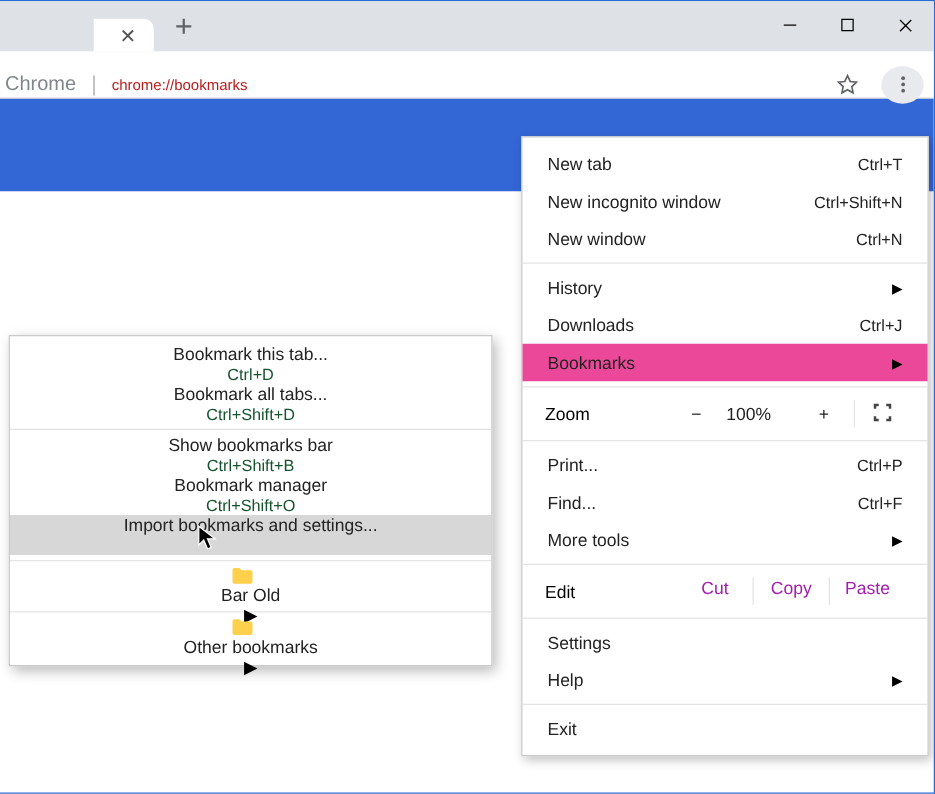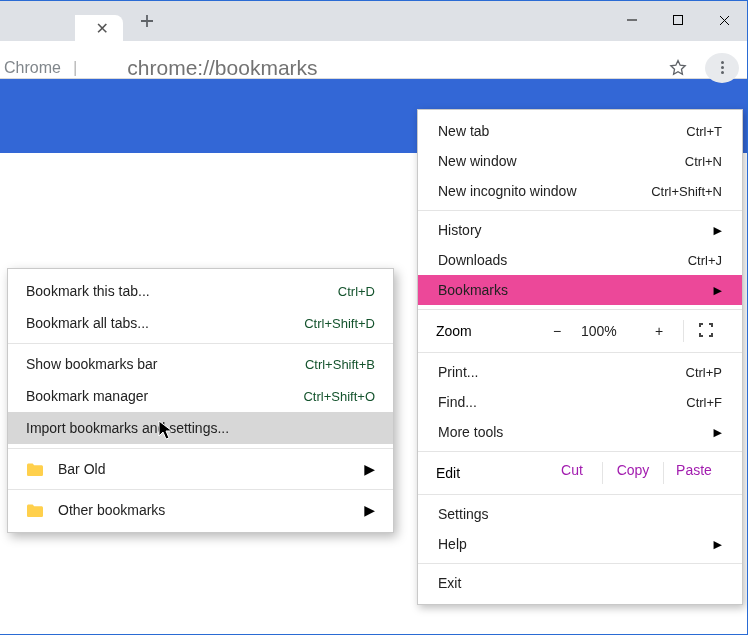--- a/index.html
+++ b/index.html
@@ -13,21 +13,21 @@
   .tab-close { font-size: 16px; color: #555; position: absolute; right: 14px; top: 4px; cursor: pointer; }
   .new-tab { width: 28px; height: 28px; display:flex; align-items:center; justify-content:center; margin-left: 10px; color:#5f6368; border-radius: 50%; cursor:pointer; }
   .winctrls { position: absolute; right: 0; top: 0; height: 38px; display: flex; }
   .winbtn  { width: 46px; display:flex; align-items:center; justify-content:center; color:#000; font-size: 15px; }
   .winbtn svg { stroke:#000; fill:none; }
 
   
   .toolbar { height: 38px; background: #fff; border-bottom: 1px solid #d9d9d9; display: flex; align-items: center; padding: 16px 8px 0 4px; gap: 6px; }
   .ext-label { color:#80868b; font-size:16px; }
   .ext-sep   { color:#b9b9b9; margin: 0 6px; font-size:17px; }
-  .url       { color:#737373; font-size:21px; flex: 1; margin-left: 38px; }
+  .url       { color:#b91c1c; font-size:12px; flex: 1; }
   .iconbtn   { width: 34px; height: 30px; display:flex; align-items:center; justify-content:center; border-radius: 50%; cursor:pointer; }
   .star svg  { stroke:#5f6368; fill:none; stroke-width:1.6; }
   .menu-dots { background:#e8eaed; margin-left:4px; }
   .dot { width:3px; height:3px; background:#5f6368; border-radius:50%; margin:1.1px 0; }
 
   
   .bluebar { height: 74px; background:#3367d6; }
 
   
   .dropdown { position:absolute; top:108px; right:4px; width:326px; background:#fff; border:1px solid #c9c9c9; box-shadow: 2px 3px 8px rgba(0,0,0,.25); padding-top:6px; padding-bottom:6px; }
@@ -45,21 +45,21 @@
   .zoom-fs svg { stroke:#444; stroke-width:2; fill:none; }
   .sep-v { width:1px; height:22px; background:#e4e4e4; }
 
   .edit-row { height:34px; display:flex; align-items:center; padding:0 18px; }
   .edit-row .label { flex:1; }
   .edit-btns { display:flex; }
   .edit-btn { width:60px; text-align:center; color:#a21caf; cursor:pointer; }
 
   
   .submenu { position:absolute; top:267px; left:7px; width:387px; background:#fff; border:1px solid #c9c9c9; box-shadow: 3px 4px 10px rgba(0,0,0,.28); padding:6px 0; }
-  .sm-row { height:32px; display:flex; align-items:center; padding:0 18px; cursor:pointer; }
+  .sm-row { height:32px; display:flex; align-items:center; padding:0 18px; cursor:pointer;flex-direction:column; }
   .sm-row .label { flex:1; color:#222; }
   .sm-row .accel { color:#14532d; font-size:13px; }
   .sm-row.highlight { background:#d7d7d7; }
   .sm-sep { height:1px; background:#e4e4e4; margin:4px 0; }
   .folder-icon { width:18px; height:15px; margin-right:14px; }
   .folder-icon svg path { fill:#ffd04c; }
 
   .cursor { position:absolute; top:419px; left:158px; width:16px; height:22px; pointer-events:none; }
   .cursor svg { fill:#000; stroke:#fff; stroke-width:1; }
 </style>
@@ -116,26 +116,26 @@
   </div>
 
   <div class="bluebar"></div>
 
   <div class="dropdown">
     <div class="dd-row">
       <span class="label">New tab</span>
       <span class="accel">Ctrl+T</span>
     </div>
     <div class="dd-row">
+      <span class="label">New incognito window</span>
+      <span class="accel">Ctrl+Shift+N</span>
+    </div>
+    <div class="dd-row">
       <span class="label">New window</span>
       <span class="accel">Ctrl+N</span>
-    </div>
-    <div class="dd-row">
-      <span class="label">New incognito window</span>
-      <span class="accel">Ctrl+Shift+N</span>
     </div>
     <div class="dd-sep"></div>
     <div class="dd-row">
       <span class="label">History</span>
       <span class="arrow">▶</span>
     </div>
     <div class="dd-row">
       <span class="label">Downloads</span>
       <span class="accel">Ctrl+J</span>
     </div>

